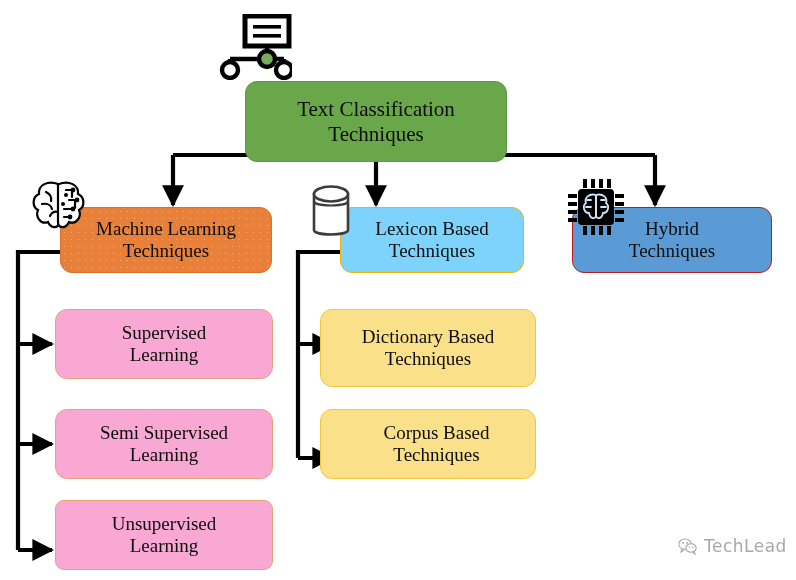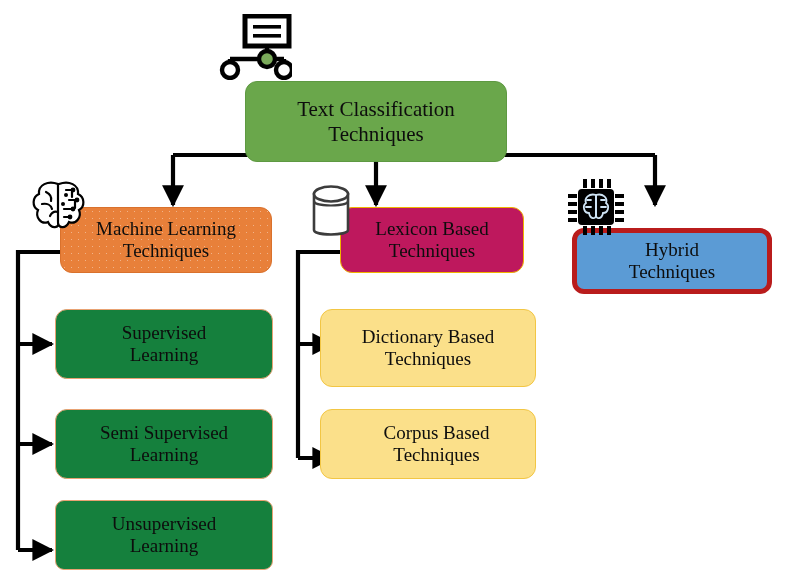--- a/index.html
+++ b/index.html
@@ -25,23 +25,23 @@
     text-align:center;
     border-radius:12px;
     color:#0d0d0d;
     line-height:1.16;
     padding:2px 8px;
     white-space:pre-line;
   }
 
   .n-root{background:#6aa74b;border:1px solid #5e9942;font-size:21px;margin-top:36px;}
   .n-ml{background:#e8803a;border:1px solid #d9712c;font-size:19px;}
-  .n-lex{background:#be185d;border:1px solid #efb400;font-size:19px;}
-  .n-hyb{background:#5b9bd5;border:5px solid #b91c1c;font-size:19px;margin-top:21px;}
-  .n-ml-child{background:#15803d;border:1.5px solid #e8a273;font-size:19px;}
+  .n-lex{background:#7dd3fc;border:1px solid #efb400;font-size:19px;}
+  .n-hyb{background:#5b9bd5;border:1px solid #b91c1c;font-size:19px;}
+  .n-ml-child{background:#f9a8d4;border:1.5px solid #e8a273;font-size:19px;}
   .n-lex-child{background:#fbe08a;border:1.5px solid #f2c644;font-size:19px;}
 
   
   .tex{
     background-image:radial-gradient(rgba(255,255,255,.40) 0.8px, transparent 0.9px);
     background-size:7px 7px;
   }
 
   .icon{position:absolute;z-index:4;}
 
@@ -187,14 +187,27 @@
   <div class="node n-lex-child" style="left:320px;top:309px;width:216px;height:78px;">
     <span>Dictionary Based
 Techniques</span>
   </div>
 
   <div class="node n-lex-child" style="left:320px;top:409px;width:216px;height:70px;padding-left:25px;">
     <span>Corpus Based
 Techniques</span>
   </div>
 
+  <div id="watermark" style="left:678px;top:536px;">
+    <svg width="19" height="17" viewBox="0 0 19 17">
+      <ellipse cx="7" cy="6.2" rx="6.2" ry="5.2" fill="none" stroke="#9a9a9a" stroke-width="1.1"></ellipse>
+      <path d="M4 11 L3 14 L6 12" fill="none" stroke="#9a9a9a" stroke-width="1.1"></path>
+      <circle cx="5" cy="5" r="0.9" fill="#9a9a9a"></circle>
+      <circle cx="9" cy="5" r="0.9" fill="#9a9a9a"></circle>
+      <ellipse cx="13" cy="10" rx="5.2" ry="4.3" fill="#fff" stroke="#9a9a9a" stroke-width="1.1"></ellipse>
+      <circle cx="11.4" cy="9.2" r="0.8" fill="#9a9a9a"></circle>
+      <circle cx="14.6" cy="9.2" r="0.8" fill="#9a9a9a"></circle>
+      <path d="M16 13.5 L17 16 L14.4 14.4" fill="none" stroke="#9a9a9a" stroke-width="1.1"></path>
+    </svg>
+    <span>TechLead</span>
+  </div>
 
 </div>
 
 </body></html>

